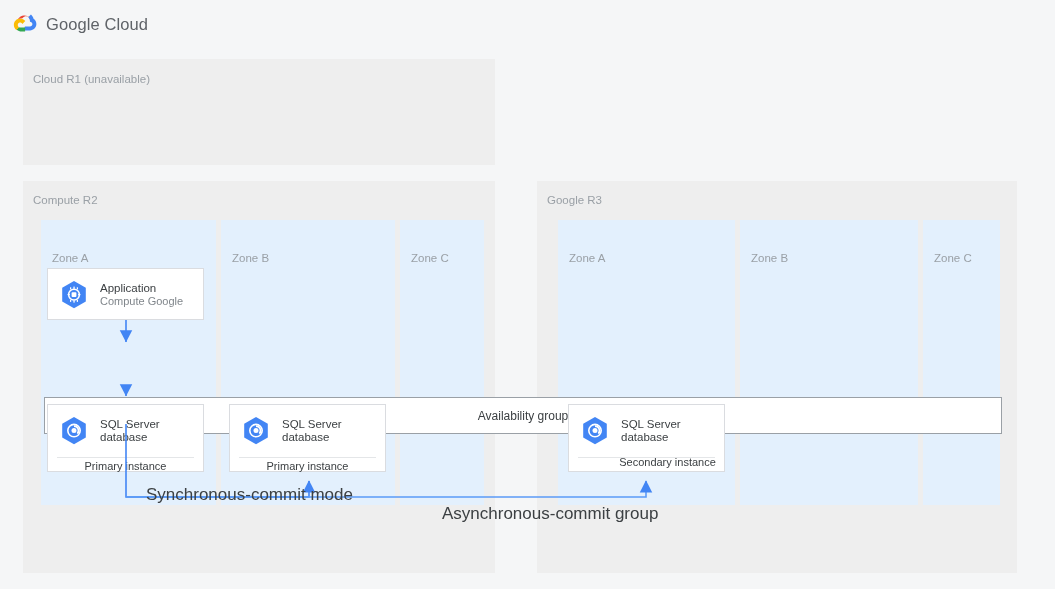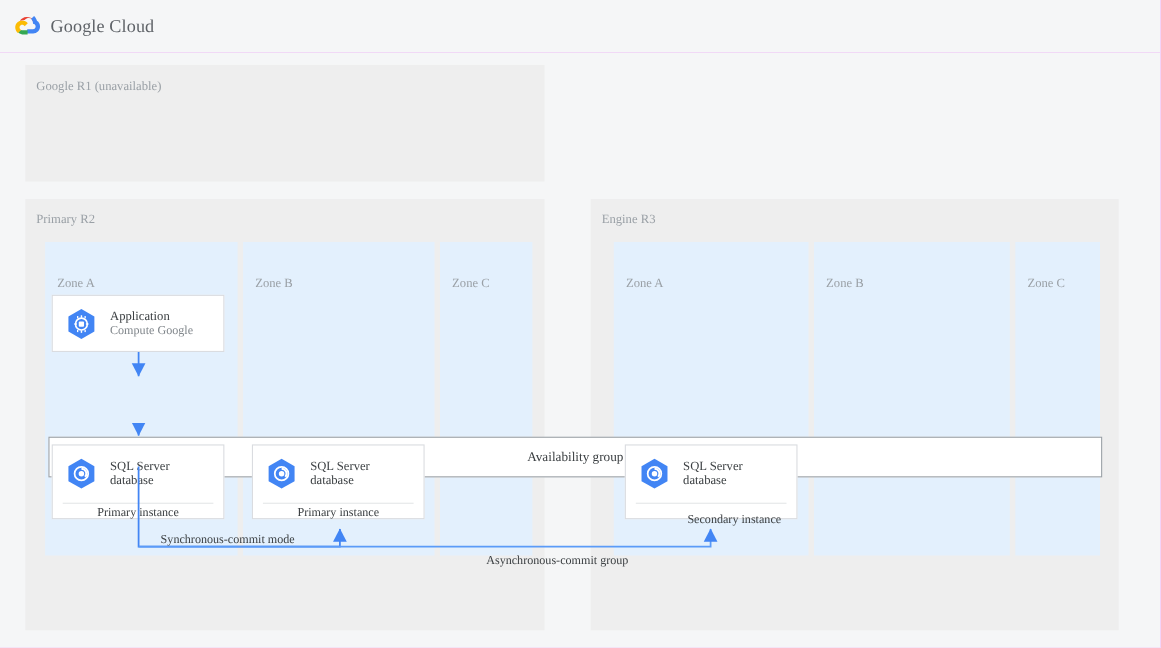--- a/index.html
+++ b/index.html
@@ -7,23 +7,22 @@
     padding: 0;
     background: #ffffff;
   }
   body {
     font-family: "Liberation Sans", sans-serif;
   }
   #page {
     position: relative;
     width: 1055px;
     height: 589px;
-    background: #d946ef;
+    background: #fef9c3;
     overflow: hidden;
-    font-family: Liberation Serif, serif;
   }
 
   
   #header {
     position: absolute;
     left: 0; top: 0;
     width: 1055px; height: 48px;
     background: #f5f6f7;
   }
   #logo-mark {
@@ -137,21 +136,21 @@
 
   
   #connectors {
     position: absolute;
     left: 0; top: 0;
     width: 1055px; height: 589px;
     pointer-events: none;
   }
   .edge-label {
     position: absolute;
-    font-size: 11px;
+    font-size: 17px;
     color: #3c4043;
     white-space: nowrap;
   }
 </style>
 </head>
 <body>
 
 <div id="page">
 
   <div id="header">
@@ -160,39 +159,39 @@
       <path d="M21.6 7.9c-0.45-1.66-1.37-3.15-2.65-4.3l-2.75 2.75c1.14 0.93 1.79 2.33 1.77 3.8v0.49c1.35 0 2.45 1.1 2.45 2.45s-1.1 2.42-2.45 2.42h-4.9l-0.48 0.5v2.93l0.48 0.46h4.9c3.52 0.03 6.39-2.79 6.42-6.31 0.02-2.13-1.03-4.13-2.79-5.29z" fill="#4285f4"></path>
       <path d="M8.2 20.4h4.9v-3.9h-4.9c-0.35 0-0.69-0.08-1.0-0.22l-0.69 0.21-1.77 1.72-0.15 0.66c1.1 0.83 2.45 1.3 3.61 1.53z" fill="#34a853"></path>
       <path d="M8.2 7.6c-3.52 0.02-6.36 2.89-6.34 6.41 0.01 1.97 0.93 3.82 2.48 5.03l2.84-2.84c-1.23-0.56-1.78-2.01-1.22-3.24 0.56-1.23 2.01-1.78 3.24-1.22 0.54 0.25 0.97 0.68 1.22 1.22l2.84-2.84c-1.21-1.58-3.09-2.51-5.08-2.52z" fill="#fbbc05"></path>
     </svg>
     <div id="logo-text">Google Cloud</div>
   </div>
 
   <div id="canvas">
 
     <div class="region" style="left:23px; top:11px; width:472px; height:106px;">
-      <div class="region-label" style="left:10px; top:14px;">Google R1 (unavailable)</div>
+      <div class="region-label" style="left:10px; top:14px;">Cloud R1 (unavailable)</div>
     </div>
 
     <div class="region" style="left:23px; top:133px; width:472px; height:392px;">
-      <div class="region-label" style="left:10px; top:13px;">Primary R2</div>
+      <div class="region-label" style="left:10px; top:13px;">Compute R2</div>
 
       <div class="zone" style="left:18px; top:39px; width:175px; height:285px;">
         <div class="zone-label">Zone A</div>
       </div>
       <div class="zone" style="left:198px; top:39px; width:174px; height:285px;">
         <div class="zone-label">Zone B</div>
       </div>
       <div class="zone" style="left:377px; top:39px; width:84px; height:285px;">
         <div class="zone-label">Zone C</div>
       </div>
     </div>
 
     <div class="region" style="left:537px; top:133px; width:480px; height:392px;">
-      <div class="region-label" style="left:10px; top:13px;">Engine R3</div>
+      <div class="region-label" style="left:10px; top:13px;">Google R3</div>
 
       <div class="zone" style="left:21px; top:39px; width:177px; height:285px;">
         <div class="zone-label">Zone A</div>
       </div>
       <div class="zone" style="left:203px; top:39px; width:178px; height:285px;">
         <div class="zone-label">Zone B</div>
       </div>
       <div class="zone" style="left:386px; top:39px; width:77px; height:285px;">
         <div class="zone-label">Zone C</div>
       </div>
@@ -267,21 +266,21 @@
           <circle cx="17" cy="16.6" r="6.2" fill="none" stroke="#ffffff" stroke-width="1.6"></circle>
           <path d="M17 11.2 a5.4 5.4 0 0 1 4.0 9.0 l-1.3-1.2 a3.6 3.6 0 0 0 -2.7-6.0 z" fill="#ffffff"></path>
           <circle cx="17" cy="16.6" r="2.5" fill="#ffffff"></circle>
         </svg>
         <div>
           <div class="card-text">SQL Server</div>
           <div class="card-text">database</div>
         </div>
       </div>
       <div class="card-divider" style="top:52px;"></div>
-      <div class="card-footer" style="top:61px;padding-left:42px;">Secondary instance</div>
+      <div class="card-footer" style="top:51px;padding-left:42px;">Secondary instance</div>
     </div>
 
   </div>
 
   <svg id="connectors" viewBox="0 0 1055 589">
     <defs>
       <marker id="arrow-down" markerWidth="9" markerHeight="8" refX="4.5" refY="7.4" orient="0">
         <path d="M0.6,0 L8.4,0 L4.5,7.6 Z" fill="#4285f4"></path>
       </marker>
       <marker id="arrow-up" markerWidth="9" markerHeight="8" refX="4.5" refY="0.4" orient="0">

